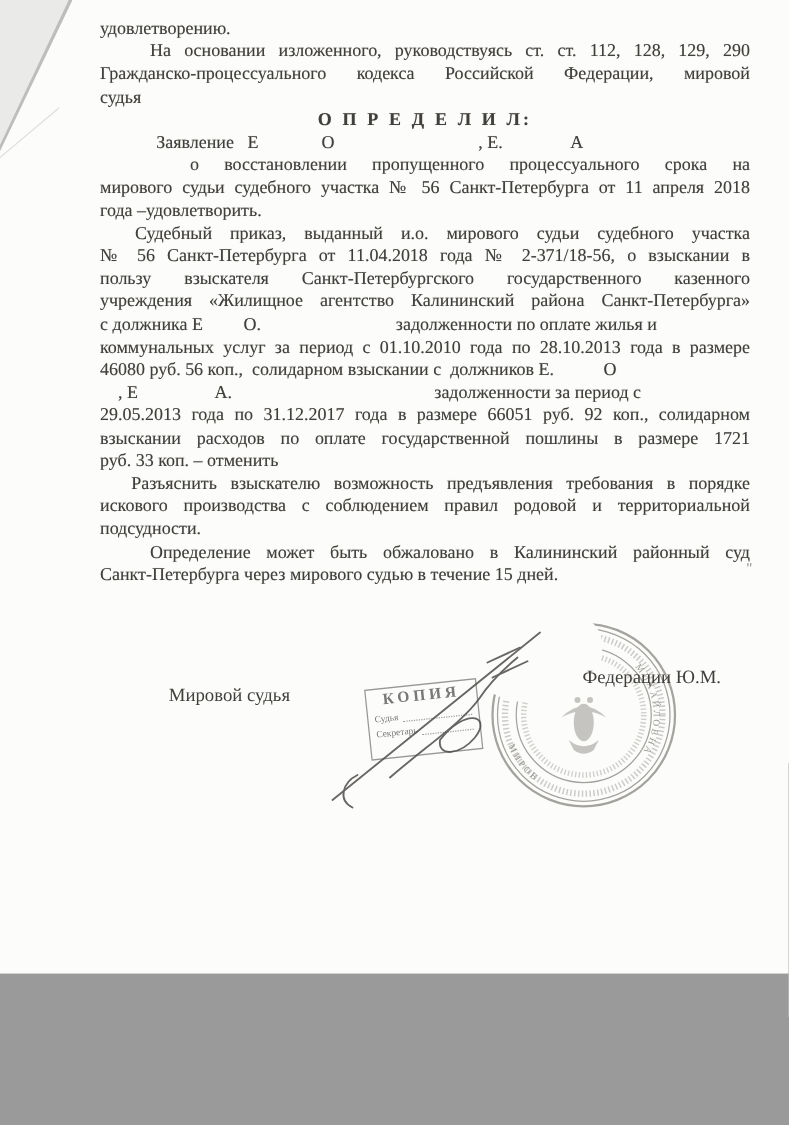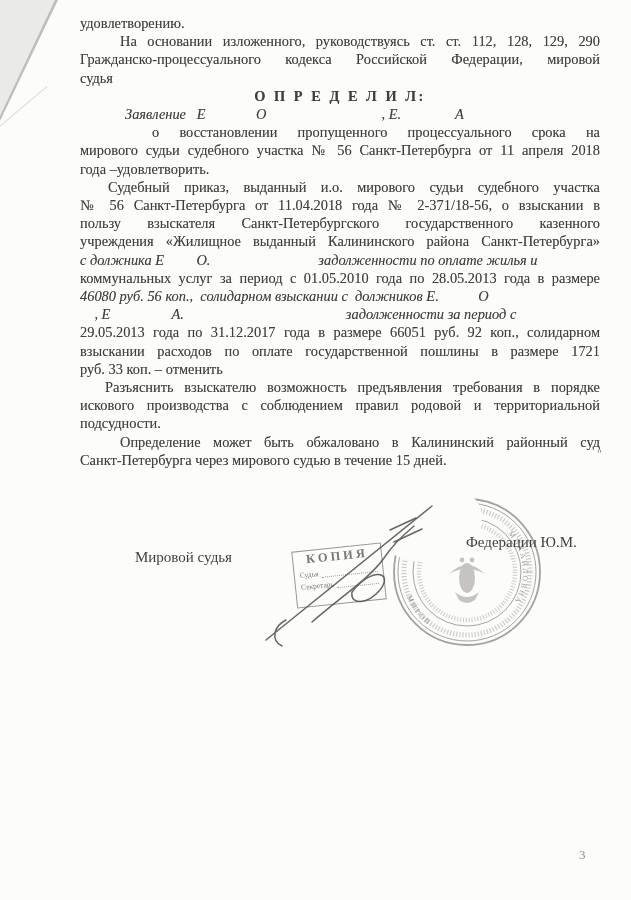--- a/index.html
+++ b/index.html
@@ -1,35 +1,35 @@
 <!DOCTYPE html>
 <html><head>
 <meta charset="utf-8">
 <style>
   html,body{margin:0;padding:0;background:#9a9a9a;}
   .page{
-    position:relative;width:631px;height:900px;margin:0 auto;
+    position:relative;width:631px;height:779px;margin:0 auto;
     background:#fcfcfa;overflow:hidden;
     font-family:"Liberation Serif","DejaVu Serif",serif;
     color:#413f3c;
   }
   
   .corner-fold{position:absolute;left:0;top:0;width:62px;height:124px;
     background:#bdbdbb;clip-path:polygon(0 0,58px 0,0 121px);}
   .corner-fold-inner{position:absolute;left:0;top:0;width:60px;height:120px;
     background:#eaeae8;clip-path:polygon(0 0,55px 0,0 116px);}
   .corner-fold-line2{position:absolute;left:-2px;top:127px;width:64px;height:1px;
     background:#d9d9d7;transform:rotate(-40deg);transform-origin:0 0;opacity:.85;}
   
   .tb{position:absolute;left:80px;top:14px;width:520px;
     font-size:14.4px;line-height:18.2px;
     text-shadow:0 0 .6px rgba(66,64,60,.45);}
   .ln{text-align:justify;text-align-last:justify;}
   .lt{text-align:left;text-align-last:left;}
-  .nw{white-space:nowrap;overflow:hidden;font-style:italic;}
+  .nw{white-space:nowrap;overflow:hidden;}
   .hd{text-align-last:center;font-weight:bold;letter-spacing:2.5px;}
   .i25{text-indent:25px}.i28{text-indent:28px}.i40{text-indent:40px}
   .i45{text-indent:45px}.i72{text-indent:72px}
   
   .sig-left{position:absolute;left:135px;top:549px;font-size:15px;}
   .sig-name{position:absolute;left:466px;top:534px;font-size:15px;z-index:6;}
   
   .stamp{position:absolute;left:294px;top:547px;width:90px;height:57px;
     transform:rotate(-6deg);border:1.5px solid rgba(108,108,106,.7);
     z-index:3;color:rgba(96,96,94,.85);box-sizing:border-box;padding:1px 5px;}
@@ -57,23 +57,23 @@
     <div class="ln">Гражданско-процессуального кодекса Российской Федерации, мировой</div>
     <div class="ln lt">судья</div>
     <div class="ln hd">О П Р Е Д Е Л И Л:</div>
     <div class="ln lt nw i45">Заявление&nbsp;&nbsp;&nbsp;Е&nbsp;&nbsp;&nbsp;&nbsp;&nbsp;&nbsp;&nbsp;&nbsp;&nbsp;&nbsp;&nbsp;&nbsp;&nbsp;&nbsp;О&nbsp;&nbsp;&nbsp;&nbsp;&nbsp;&nbsp;&nbsp;&nbsp;&nbsp;&nbsp;&nbsp;&nbsp;&nbsp;&nbsp;&nbsp;&nbsp;&nbsp;&nbsp;&nbsp;&nbsp;&nbsp;&nbsp;&nbsp;&nbsp;&nbsp;&nbsp;&nbsp;&nbsp;&nbsp;&nbsp;&nbsp;&nbsp;,&nbsp;Е.&nbsp;&nbsp;&nbsp;&nbsp;&nbsp;&nbsp;&nbsp;&nbsp;&nbsp;&nbsp;&nbsp;&nbsp;&nbsp;&nbsp;&nbsp;А</div>
     <div class="ln i72">о восстановлении пропущенного процессуального срока на</div>
     <div class="ln">мирового судьи судебного участка № 56 Санкт-Петербурга от 11 апреля 2018</div>
     <div class="ln lt">года –удовлетворить.</div>
     <div class="ln i28">Судебный приказ, выданный и.о. мирового судьи судебного участка</div>
     <div class="ln">№ 56 Санкт-Петербурга от 11.04.2018 года № 2-371/18-56, о взыскании в</div>
     <div class="ln">пользу взыскателя Санкт-Петербургского государственного казенного</div>
-    <div class="ln">учреждения «Жилищное выданный Калининского района Санкт-Петербурга»</div>
+    <div class="ln">учреждения «Жилищное агентство Калининский района Санкт-Петербурга»</div>
     <div class="ln lt nw">с должника Е&nbsp;&nbsp;&nbsp;&nbsp;&nbsp;&nbsp;&nbsp;&nbsp;&nbsp;О.&nbsp;&nbsp;&nbsp;&nbsp;&nbsp;&nbsp;&nbsp;&nbsp;&nbsp;&nbsp;&nbsp;&nbsp;&nbsp;&nbsp;&nbsp;&nbsp;&nbsp;&nbsp;&nbsp;&nbsp;&nbsp;&nbsp;&nbsp;&nbsp;&nbsp;&nbsp;&nbsp;&nbsp;&nbsp;&nbsp;задолженности по оплате жилья и</div>
-    <div class="ln">коммунальных услуг за период с 01.05.2010 года по 28.05.2013 года в размере</div>
+    <div class="ln">коммунальных услуг за период с 01.10.2010 года по 28.10.2013 года в размере</div>
     <div class="ln lt nw">46080 руб. 56 коп.,&nbsp; солидарном взыскании с&nbsp; должников Е.&nbsp;&nbsp;&nbsp;&nbsp;&nbsp;&nbsp;&nbsp;&nbsp;&nbsp;&nbsp;&nbsp;О</div>
     <div class="ln lt nw">&nbsp;&nbsp;&nbsp;&nbsp;,&nbsp;Е&nbsp;&nbsp;&nbsp;&nbsp;&nbsp;&nbsp;&nbsp;&nbsp;&nbsp;&nbsp;&nbsp;&nbsp;&nbsp;&nbsp;&nbsp;&nbsp;&nbsp;А.&nbsp;&nbsp;&nbsp;&nbsp;&nbsp;&nbsp;&nbsp;&nbsp;&nbsp;&nbsp;&nbsp;&nbsp;&nbsp;&nbsp;&nbsp;&nbsp;&nbsp;&nbsp;&nbsp;&nbsp;&nbsp;&nbsp;&nbsp;&nbsp;&nbsp;&nbsp;&nbsp;&nbsp;&nbsp;&nbsp;&nbsp;&nbsp;&nbsp;&nbsp;&nbsp;&nbsp;&nbsp;&nbsp;&nbsp;&nbsp;&nbsp;&nbsp;&nbsp;&nbsp;&nbsp;задолженности за период с</div>
     <div class="ln">29.05.2013 года по 31.12.2017 года в размере 66051 руб. 92 коп., солидарном</div>
     <div class="ln">взыскании расходов по оплате государственной пошлины в размере 1721</div>
     <div class="ln lt">руб. 33 коп. – отменить</div>
     <div class="ln i25">Разъяснить взыскателю возможность предъявления требования в порядке</div>
     <div class="ln">искового производства с соблюдением правил родовой и территориальной</div>
     <div class="ln lt">подсудности.</div>
     <div class="ln i40">Определение может быть обжаловано в Калининский районный суд</div>
     <div class="ln lt">Санкт-Петербурга через мирового судью в течение 15 дней.</div>

